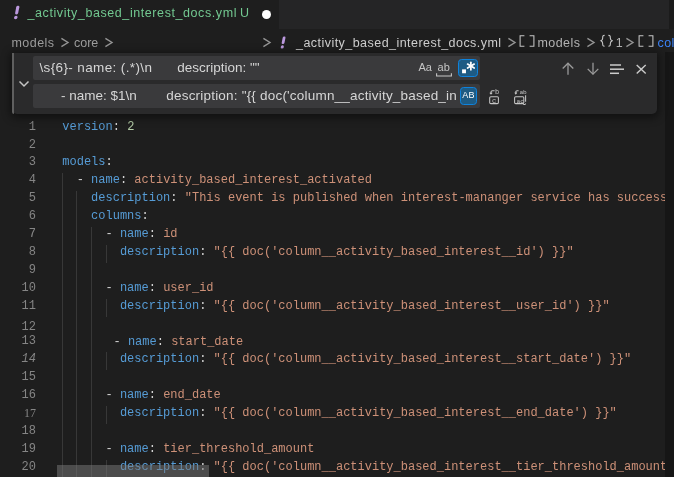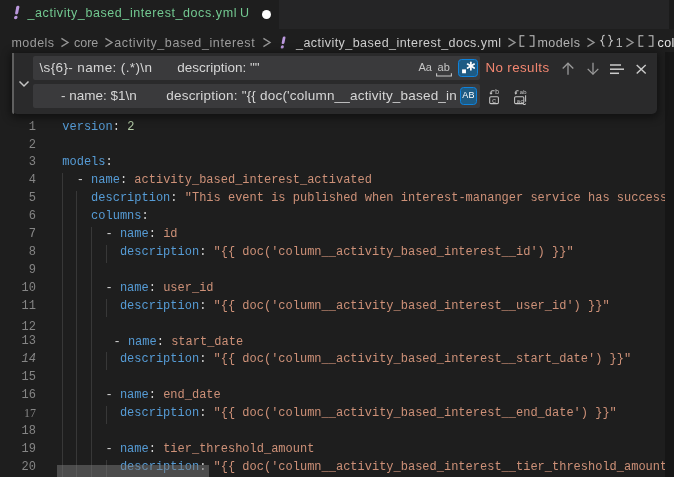--- a/index.html
+++ b/index.html
@@ -62,21 +62,20 @@
 
 <div id="crumbs">
   <div class="crumb" style="left:11.5px;">models</div>
   <svg class="csx" style="left:59.1px;" width="11" height="11" viewBox="0 0 11 11">
       <polyline points="2.4,1.3 9.0,5.5 2.4,9.7" fill="none" stroke="#969696" stroke-width="1.4"></polyline>
     </svg>
   <div class="crumb" style="left:74px; letter-spacing:0;">core</div>
   <svg class="csx" style="left:103.1px;" width="11" height="11" viewBox="0 0 11 11">
       <polyline points="2.4,1.3 9.0,5.5 2.4,9.7" fill="none" stroke="#969696" stroke-width="1.4"></polyline>
     </svg>
-  <div class="crumb" style="left:114.3px; letter-spacing:0.6px;">activity_based_interest</div>
   <svg class="csx" style="left:260.7px;" width="11" height="11" viewBox="0 0 11 11">
       <polyline points="2.4,1.3 9.0,5.5 2.4,9.7" fill="none" stroke="#969696" stroke-width="1.4"></polyline>
     </svg>
   <svg class="cs" style="left:278.3px; top:7.0px;" width="13" height="14" viewBox="0 0 13 14">
     <g fill="#bb98dd" transform="translate(6.4,0) skewX(-11)">
       <rect x="-1.4" y="0.4" width="2.8" height="7.6" rx="1.3"></rect>
       <circle cx="0" cy="10.9" r="1.55"></circle>
     </g>
   </svg>
   <div class="crumb" style="left:296px; color:#cfcfcf; letter-spacing:0.46px;">_activity_based_interest_docs.yml</div>
@@ -102,21 +101,21 @@
   <div class="crumb" style="left:615.8px; color:#b4b4b4;">1</div>
   <svg class="csx" style="left:623.9px;" width="11" height="11" viewBox="0 0 11 11">
       <polyline points="2.4,1.3 9.0,5.5 2.4,9.7" fill="none" stroke="#969696" stroke-width="1.4"></polyline>
     </svg>
   <svg class="csx" style="left:638.2px; top:4.4px;" width="16" height="16" viewBox="0 0 16 16">
       <g fill="none" stroke="#c8c8c8" stroke-width="1.05">
         <path d="M5.4 2.7 H1.1 V13.3 H5.4"></path>
         <path d="M10.6 2.7 H14.9 V13.3 H10.6"></path>
       </g>
     </svg>
-  <div class="crumb" style="left:657.5px; color:#e5e5e5;">col</div>
+  <div class="crumb" style="left:657.5px; color:#3b82f6;">col</div>
 </div>
 
 <div id="editor">
   <div id="guides">
       <div class="guide" style="left:62px; top:121.33px; height:304.47px;"></div>
       <div class="guide" style="left:76.4px; top:139.24px; height:286.56px;"></div>
       <div class="guide" style="left:91.3px; top:175.06px; height:250.74px;"></div>
       <div class="guide" style="left:105.7px; top:192.97px; height:17.91px;"></div>
       <div class="guide" style="left:105.7px; top:246.70px; height:17.91px;"></div>
       <div class="guide" style="left:105.7px; top:300.43px; height:17.91px;"></div>
@@ -188,21 +187,20 @@
       <svg width="18.5" height="16" viewBox="0 0 16 14">
         <rect x="2.6" y="8.2" width="3.4" height="3.4" fill="#ffffff"></rect>
         <g stroke="#ffffff" stroke-width="1.5" stroke-linecap="round">
           <line x1="10.3" y1="2" x2="10.3" y2="8.6"></line>
           <line x1="7.4" y1="3.6" x2="13.2" y2="7"></line>
           <line x1="13.2" y1="3.6" x2="7.4" y2="7"></line>
         </g>
       </svg>
     </div>
   </div>
-  <div id="nores">No results</div>
   <svg class="fbtn" style="left:546px;" viewBox="0 0 20 23.5">
       <g stroke="#9a9a9a" stroke-width="1.3" fill="none">
         <line x1="10" y1="7.2" x2="10" y2="18.7"></line>
         <polyline points="4.7,12.5 10,7.2 15.3,12.5"></polyline>
       </g>
     </svg>
   <svg class="fbtn" style="left:571.3px;" viewBox="0 0 20 23.5">
       <g stroke="#9a9a9a" stroke-width="1.3" fill="none">
         <line x1="10" y1="6.7" x2="10" y2="18.2"></line>
         <polyline points="4.7,12.9 10,18.2 15.3,12.9"></polyline>

